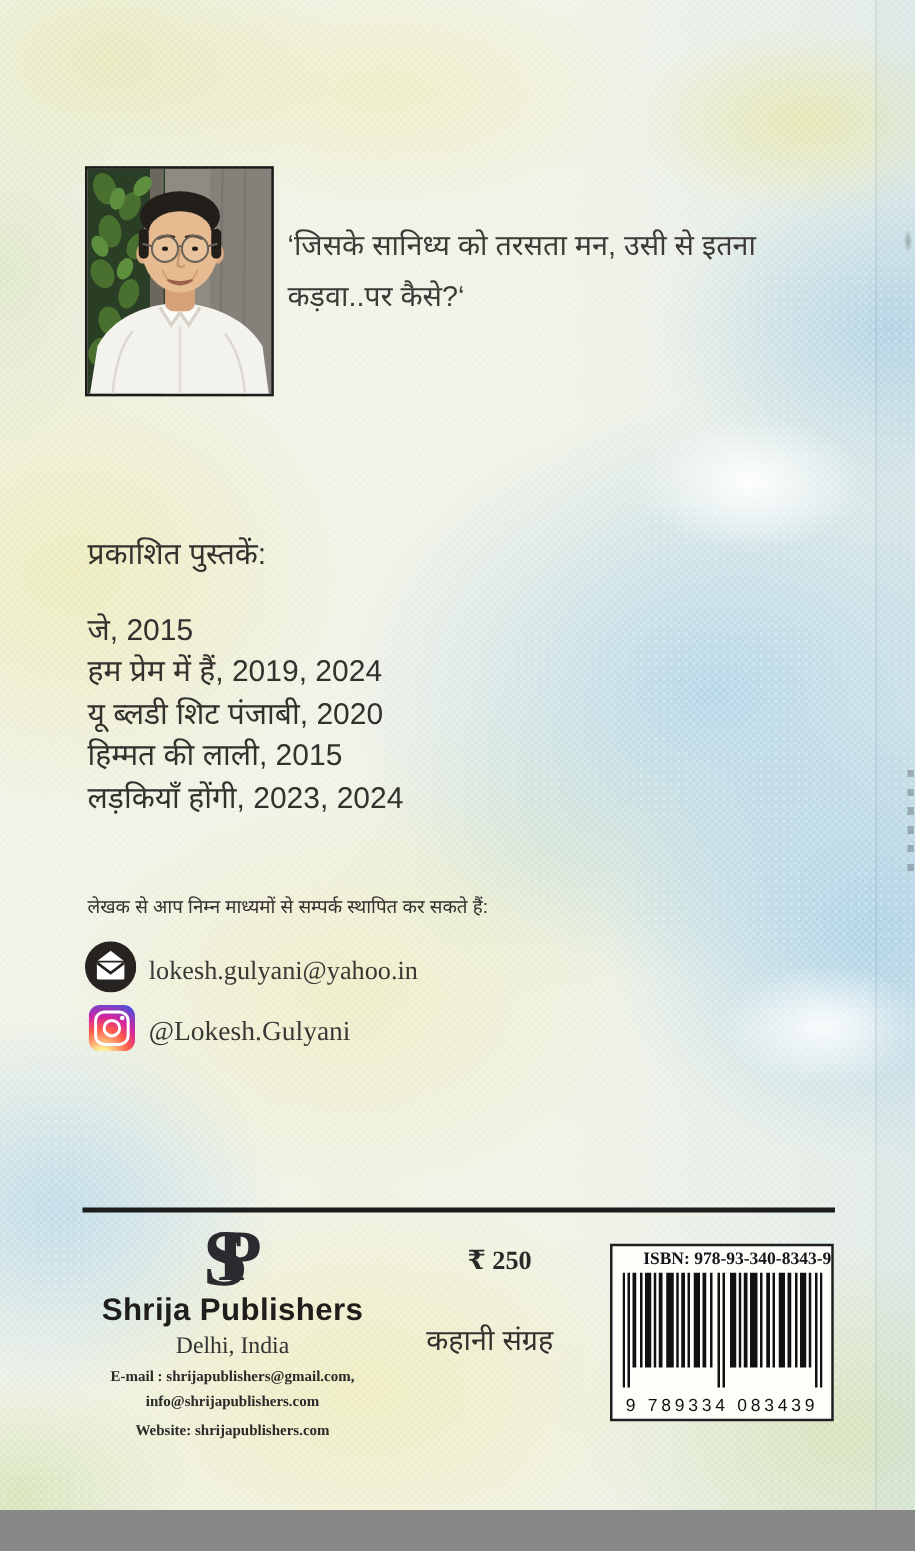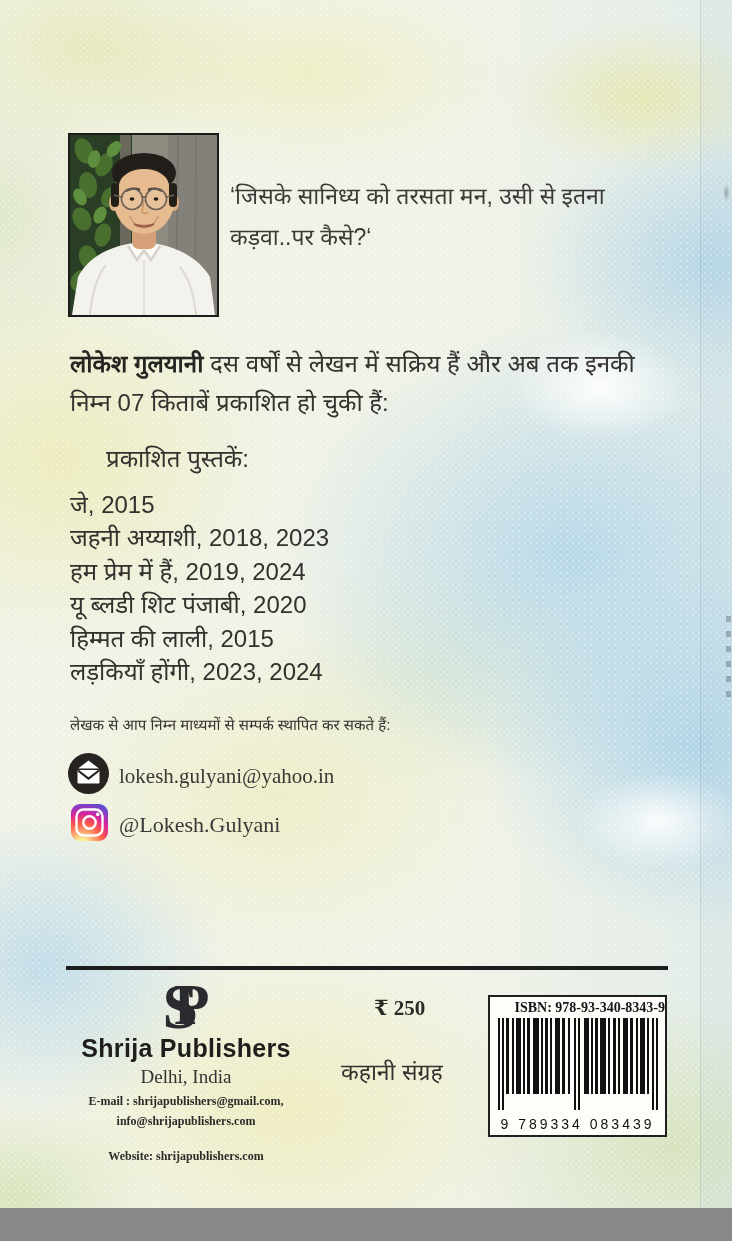--- a/index.html
+++ b/index.html
@@ -37,21 +37,21 @@
   .hindi{font-family:"Liberation Sans","DejaVu Sans",sans-serif;}
   .serif{font-family:"Liberation Serif","DejaVu Serif",serif;}
 
   .photo{left:68px;top:133px;width:147px;height:180px;border:2px solid #1b1b1b;background:#8e8b81;}
   .photo svg{display:block;}
 
   .quote{left:230px;top:176px;width:452px;font-size:23px;line-height:41px;color:#3c3a37;}
 
   .bio{left:70px;top:344px;width:612px;font-size:24px;line-height:39px;color:#34322f;}
   .bio .bold{font-weight:bold;color:#262522;}
-  .pub-heading{left:70px;top:441px;font-size:24px;color:#34322f;margin-left:36px;}
+  .pub-heading{left:70px;top:425px;font-size:24px;color:#34322f;}
 
   .books{left:70px;top:488px;font-size:24px;line-height:33.4px;color:#33312e;}
 
   .contact-heading{left:70px;top:714px;font-size:15px;color:#34322f;}
 
   .email-icon{left:68px;top:753px;width:41px;height:41px;}
   .email-text{left:119px;top:764px;font-size:21px;color:#3a3835;}
   .insta-icon{left:71px;top:804px;width:37px;height:37px;}
   .insta-text{left:119px;top:812px;font-size:22px;color:#3a3835;}
 
@@ -59,21 +59,21 @@
 
   .publisher{left:36px;top:976px;width:300px;text-align:center;}
   .sp-logo{height:62px;display:flex;align-items:flex-start;justify-content:center;
     font-family:"Liberation Serif","DejaVu Serif",serif;font-weight:600;color:#2b2a2e;}
   .sp-logo .ls{font-size:64px;line-height:62px;z-index:2;}
   .sp-logo .lp{font-size:58px;line-height:58px;margin-left:-24px;}
   .pub-name{font-size:25px;font-weight:800;letter-spacing:0.3px;color:#1f1e1c;margin-top:-4px;}
   .pub-loc{font-size:19px;margin-top:3px;color:#333;}
   .pub-line{font-size:12px;line-height:19.5px;font-weight:700;color:#2b2a28;}
   .pub-line.first{margin-top:4px;}
-  .pub-web{margin-top:16px;}
+  .pub-web{margin-top:4px;}
 
   .price{left:374px;top:995px;font-size:21px;font-weight:700;color:#2a2927;}
   .genre{left:341px;top:1055px;font-size:23px;color:#34322f;}
 
   .isbn-box{left:488px;top:995px;width:179px;height:142px;background:#fdfdfa;border:2px solid #1f1f1f;box-sizing:border-box;}
   .isbn-label{margin-top:3px;text-align:right;font-size:14px;font-weight:700;
     font-family:"Liberation Serif","DejaVu Serif",serif;color:#15151a;}
   .barcode{display:block;margin:2px auto 0 auto;}
   .isbn-digits{position:absolute;left:0;right:0;bottom:3px;text-align:center;font-size:14px;
     letter-spacing:3px;color:#111;background:transparent;}
@@ -143,30 +143,25 @@
       <ellipse cx="86" cy="64" rx="2.4" ry="1.8" fill="#2a2018"></ellipse>
       <path d="M74,64 L72,77 Q74.5,80 78,77" stroke="#c69468" stroke-width="1.6" fill="none"></path>
       <path d="M60,81 Q62,87 66,90" stroke="#cf9a6e" stroke-width="1.4" fill="none"></path>
       <path d="M88,81 Q86,87 82,90" stroke="#cf9a6e" stroke-width="1.4" fill="none"></path>
       <path d="M64,89 Q74,96 84,89 Q74,92.5 64,89 Z" fill="#f7f2ea" stroke="#9c5f4a" stroke-width="1.6"></path>
     </svg>
   </div>
 
   <div class="abs quote hindi">‘जिसके सानिध्य को तरसता मन, उसी से इतना कड़वा..पर कैसे?‘</div>
 
-  <div class="abs bio hindi">
-    <span class="bold">लोकेश गुलयानी</span>
-    <span>दस वर्षों से लेखन में सक्रिय हैं और अब तक इनकी निम्न 07 किताबें प्रकाशित हो चुकी हैं:</span>
-  </div>
 
   <div class="abs pub-heading hindi">प्रकाशित पुस्तकें:</div>
 
   <div class="abs books">
     <div>जे, 2015</div>
-    <div>जहनी अय्याशी, 2018, 2023</div>
     <div>हम प्रेम में हैं, 2019, 2024</div>
     <div>यू ब्लडी शिट पंजाबी, 2020</div>
     <div>हिम्मत की लाली, 2015</div>
     <div>लड़कियाँ होंगी, 2023, 2024</div>
   </div>
 
   <div class="abs contact-heading hindi">लेखक से आप निम्न माध्यमों से सम्पर्क स्थापित कर सकते हैं:</div>
 
   <div class="abs email-icon">
     <svg viewBox="0 0 41 41" width="41" height="41">

